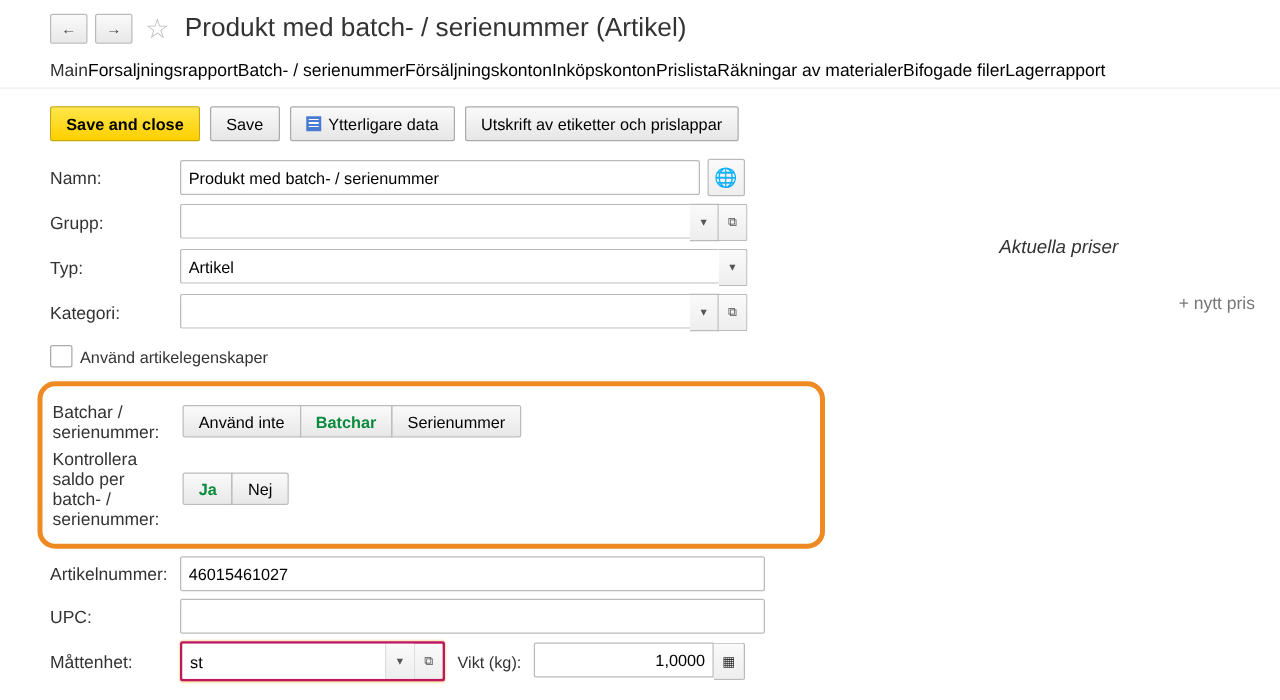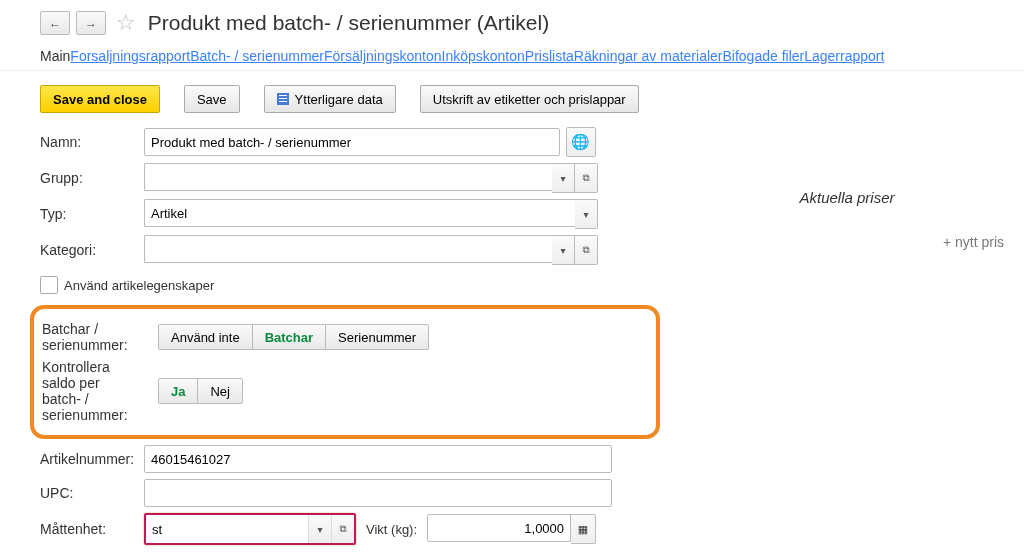--- a/index.html
+++ b/index.html
@@ -1,43 +1,43 @@
 <!DOCTYPE html>
 <html><head>
 <meta charset="utf-8">
 <style>
 body{margin:0;font:13px Arial,sans-serif;color:#333;background:#fff;width:1024px}
 .topbar{display:flex;align-items:center;gap:6px;padding:10px 20px 6px 40px}
 .nav-btn{width:28px;height:22px;border:1px solid #bbb;border-radius:2px;background:linear-gradient(#fafafa,#e8e8e8);display:inline-flex;align-items:center;justify-content:center;cursor:pointer;font-size:12px;color:#444}
 .star{font-size:22px;color:#bbb;margin:0 4px}
 .title{font-size:21px;margin-left:2px}
 .tabs{display:flex;padding:6px 20px 6px 40px;border-bottom:1px solid #eee}
-.tab{color:#3b82f6;text-decoration:underline;font-size:14px;cursor:pointer}
+.tab{color:#000000;font-size:14px;cursor:pointer}
 .tab.active{color:#333;text-decoration:none}
 .content{display:flex;padding:8px 20px 12px 40px}
 .left{flex:0 0 620px}
 .right{flex:1;padding-left:30px;text-align:center;color:#aaa;font-size:14px}
-.toolbar{display:flex;gap:24px;margin:6px 0 14px}
+.toolbar{display:flex;gap:8px;margin:6px 0 14px}
 .btn{height:28px;border:1px solid #aaa;border-radius:2px;padding:0 12px;background:linear-gradient(#fafafa,#e6e6e6);cursor:pointer;font-size:13px;display:inline-flex;align-items:center;gap:6px}
 .btn.primary{background:linear-gradient(#ffe64a,#ffd000);border-color:#c7a800;font-weight:bold}
 .list-icon{display:inline-block;width:12px;height:12px;background:#4a7bd4;position:relative}
 .list-icon::after{content:"";position:absolute;inset:2px;background:repeating-linear-gradient(#fff,#fff 1px,#4a7bd4 1px,#4a7bd4 3px)}
 .row{display:flex;align-items:center;margin:6px 0;min-height:28px}
 .lbl{width:104px;font-size:14px}
 .inp{flex:1;height:26px;border:1px solid #bbb;border-radius:2px;padding:0 6px;font-size:13px;min-width:0}
 .sel-group{display:flex;flex:1}
 .sel-group .inp{border-radius:2px 0 0 2px;border-right:none}
 .mini{width:22px;height:28px;border:1px solid #bbb;border-left:none;background:linear-gradient(#fafafa,#eee);display:flex;align-items:center;justify-content:center;cursor:pointer;font-size:10px;color:#555}
 .mini:last-child{border-radius:0 2px 2px 0}
 .globe{width:28px;height:28px;border:1px solid #bbb;border-radius:2px;margin-left:6px;background:linear-gradient(#fafafa,#eee);display:flex;align-items:center;justify-content:center;cursor:pointer;font-size:15px}
 .check{width:16px;height:16px;border:1px solid #aaa;border-radius:2px;margin-right:6px;display:inline-block;vertical-align:-3px}
 .highlight{border:4px solid #ef8a22;border-radius:14px;padding:6px 180px 6px 8px;margin:4px 0 6px -10px}
 .seg{display:inline-flex;margin-left:0}
 .seg button{height:26px;border:1px solid #bbb;background:linear-gradient(#fafafa,#e8e8e8);padding:0 12px;font-size:13px;cursor:pointer;margin-left:-1px}
-.seg button:first-child{border-radius:2px 0 0 2px;margin-left:16px}
+.seg button:first-child{border-radius:2px 0 0 2px;margin-left:4px}
 .seg button:last-child{border-radius:0 2px 2px 0}
 .seg button.active{color:#0a8a3c;font-weight:bold}
 .unit-wrap{display:flex;align-items:center;gap:10px}
 .unit-sel{display:flex;border:2px solid #be185d;box-shadow:0 0 2px #f0b64a;border-radius:2px;height:28px}
 .unit-sel input{border:none;outline:none;padding:0 6px;width:150px;font-size:13px}
 .unit-sel .mini{border:none;border-left:1px solid #ddd;height:28px}
 .wt-input{width:130px;text-align:right;height:26px;border:1px solid #bbb;border-radius:2px 0 0 2px;padding:0 6px;font-size:13px}
 .wt-btn{width:24px;height:28px;border:1px solid #bbb;border-left:none;border-radius:0 2px 2px 0;background:linear-gradient(#fafafa,#eee);display:flex;align-items:center;justify-content:center;cursor:pointer;font-size:11px}
 .prices-head{font-style:italic;color:#333;margin-top:110px;font-size:15px}
 .add-price{text-align:right;color:#777;font-size:14px;margin-top:28px}

